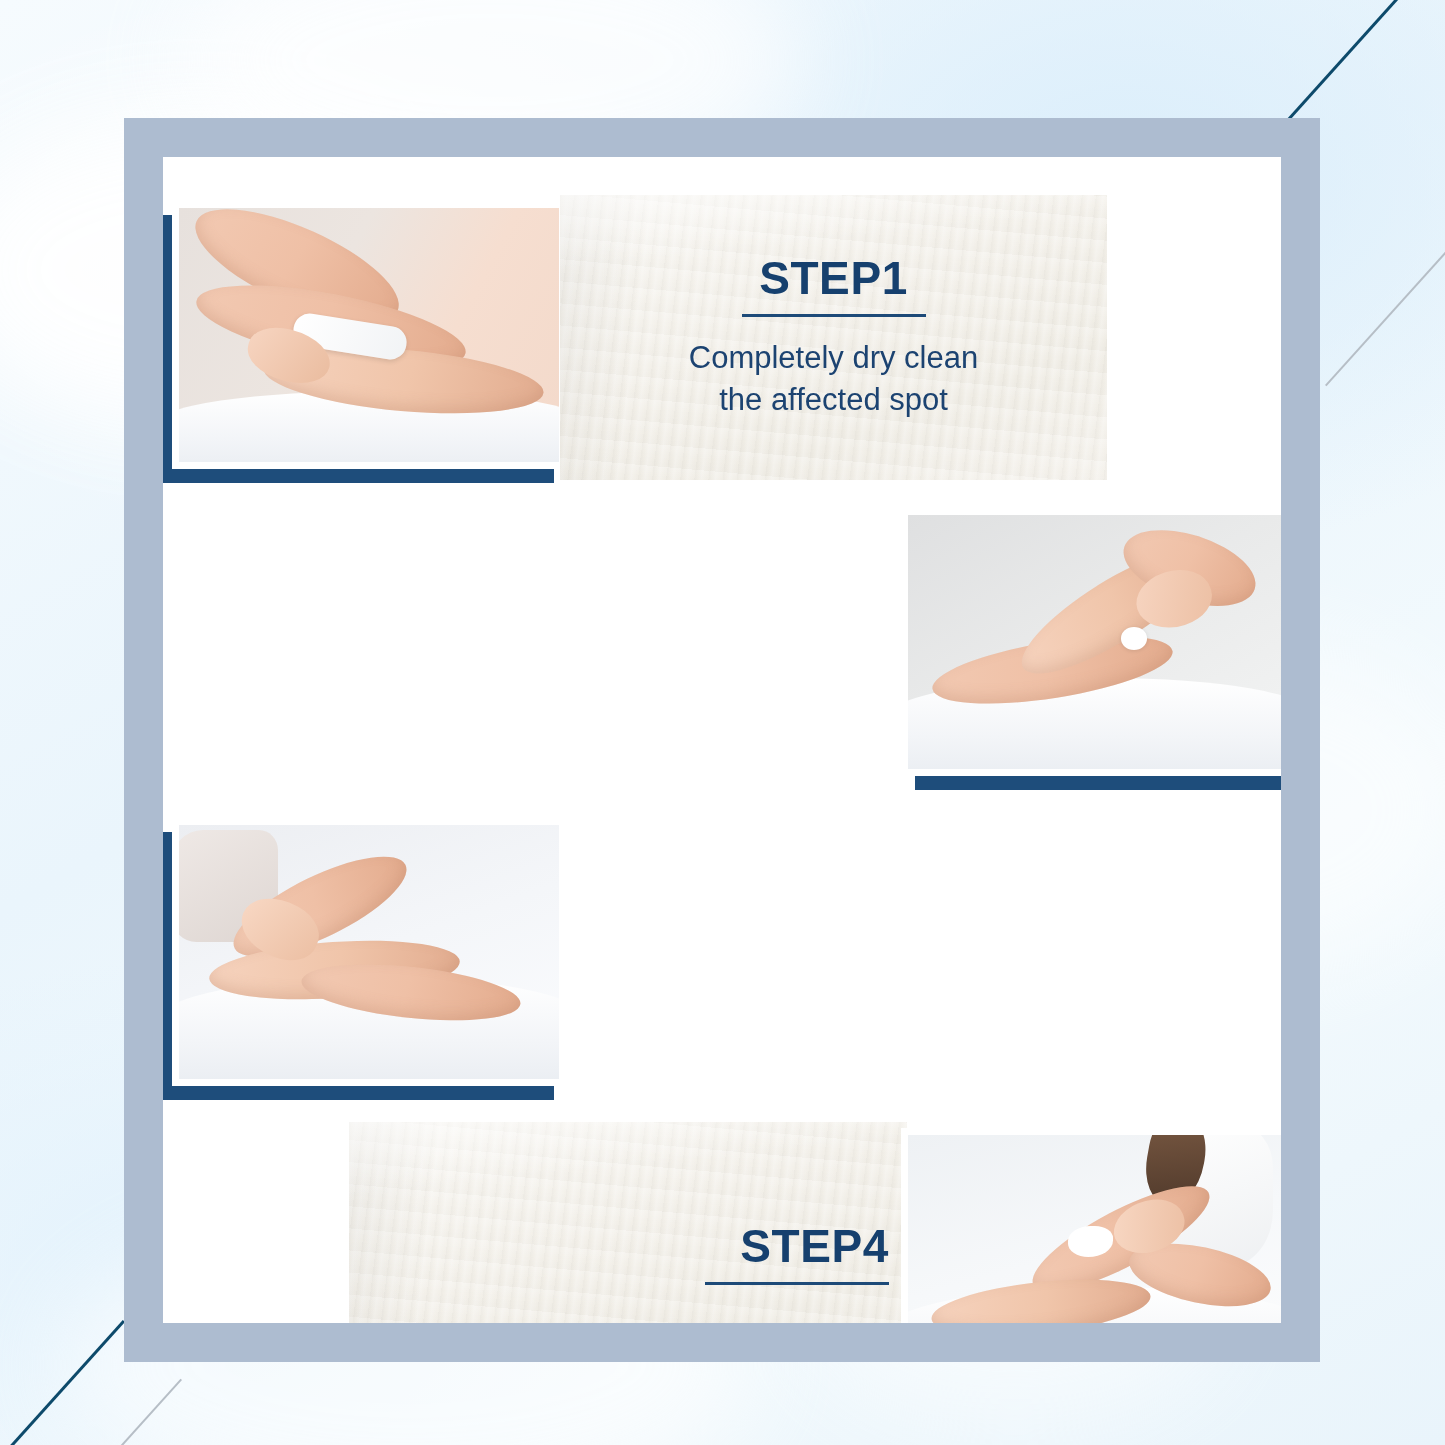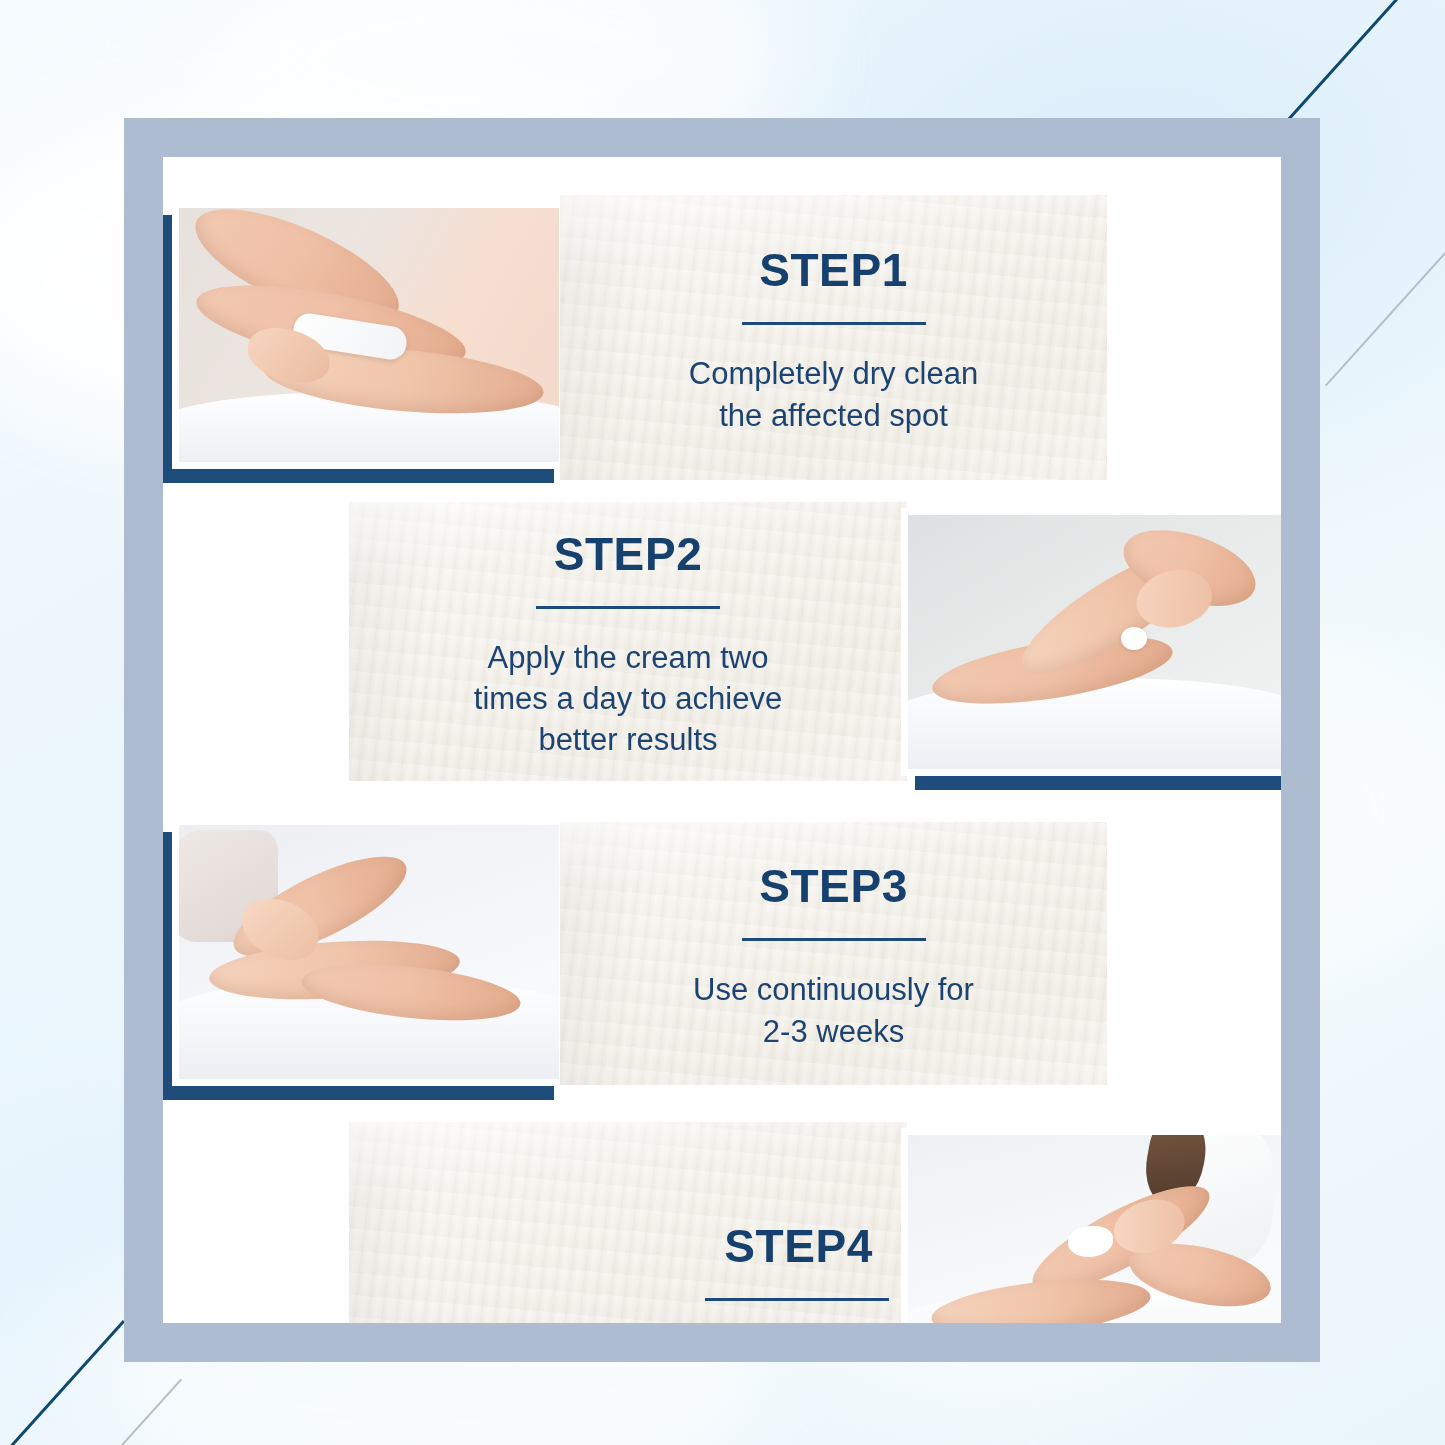--- a/index.html
+++ b/index.html
@@ -263,34 +263,34 @@
     justify-content: center;
     text-align: center;
     padding: 10px 18px;
   }
   .step-title {
     color: #16406e;
     font-weight: 700;
     font-size: 46px;
     letter-spacing: .6px;
     line-height: 1;
-    margin: 16px;
+    margin: 0;
     white-space: nowrap;
   }
   .title-rule {
     height: 3px;
     background: #1d4a78;
     margin: 13px 0 20px 0;
   }
   .step-desc {
     color: #1c4371;
     font-size: 31px;
     line-height: 1.33;
     font-weight: 400;
-    margin: 8px;
+    margin: 0;
   }
 
   
   
   #row-1 { top: 38px;  height: 292px; }
   #row-1 .photo-wrap { left: 9px; top: 6px; }
   #row-1 .text-panel { left: 397px; top: 0;  width: 547px; height: 285px; }
   #row-1 .title-rule { width: 184px; }
 
   
@@ -349,25 +349,20 @@
 
         <div class="text-panel">
           <h2 class="step-title">STEP1</h2>
           <div class="title-rule"></div>
           <p class="step-desc">Completely dry clean<br>the affected spot</p>
         </div>
       </div>
 
       <div class="step-row" id="row-2">
 
-        <div class="text-panel">
-          <h2 class="step-title">STEP2</h2>
-          <div class="title-rule"></div>
-          <p class="step-desc">Apply the cream two<br>times a day to achieve<br>better results</p>
-        </div>
 
         <div class="photo-wrap offset-right">
           <div class="photo-shadow"></div>
           <div class="photo-frame">
             <div class="photo ph-2">
               <div class="ph-bg"></div>
               <div class="sheet"></div>
               <div class="limb l-a"></div>
               <div class="limb pale l-b"></div>
               <div class="limb l-c"></div>
@@ -388,25 +383,20 @@
               <div class="sheet"></div>
               <div class="robe"></div>
               <div class="limb l-b"></div>
               <div class="limb pale l-a"></div>
               <div class="limb l-c"></div>
               <div class="hand"></div>
             </div>
           </div>
         </div>
 
-        <div class="text-panel">
-          <h2 class="step-title">STEP3</h2>
-          <div class="title-rule"></div>
-          <p class="step-desc">Use continuously for<br>2-3 weeks</p>
-        </div>
       </div>
 
       <div class="step-row" id="row-4">
 
         <div class="text-panel">
           <h2 class="step-title">STEP4</h2>
           <div class="title-rule"></div>
         </div>
 
         <div class="photo-wrap offset-right">

